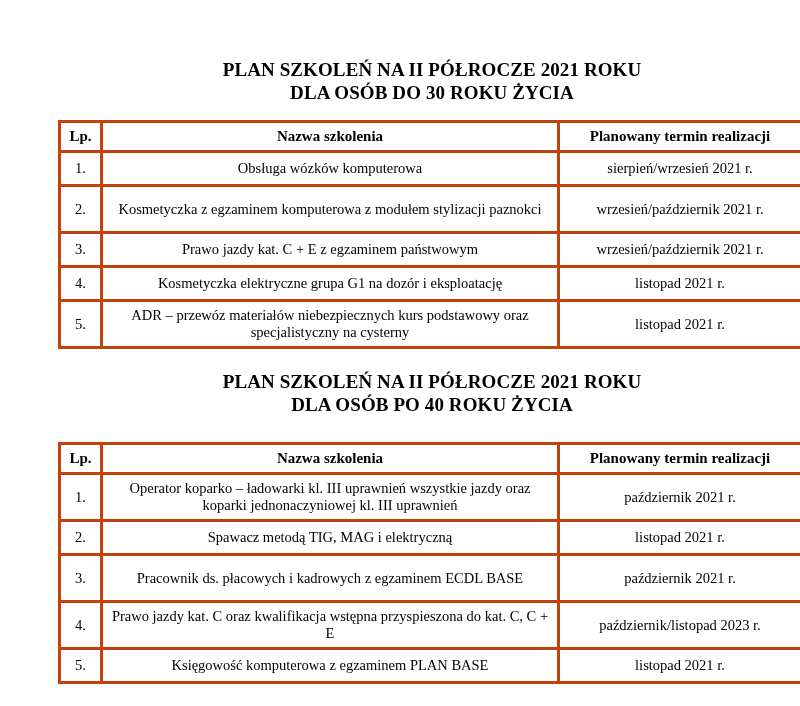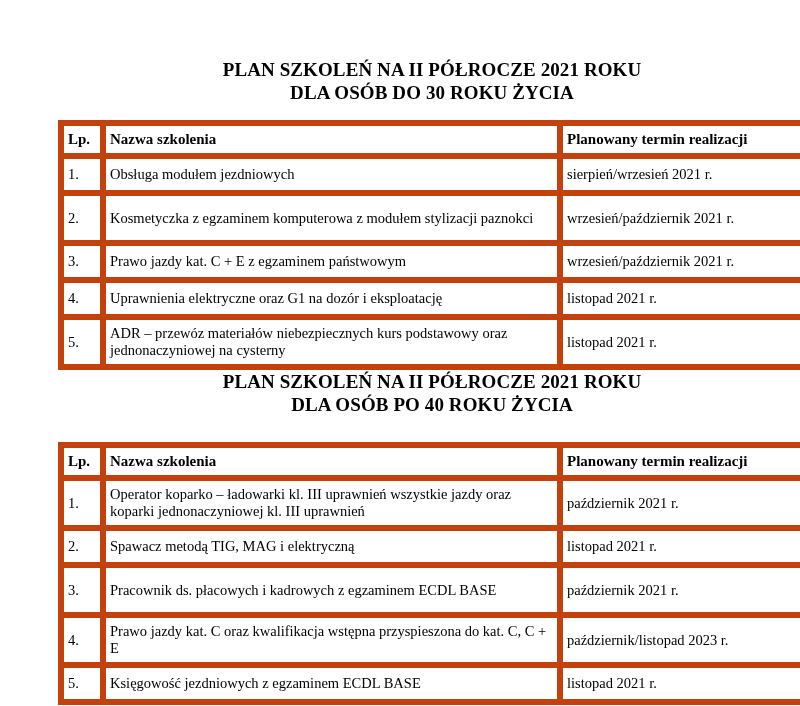--- a/index.html
+++ b/index.html
@@ -55,22 +55,22 @@
     width: 744px;
     border-collapse: collapse;
     table-layout: fixed;
     font-size: 14.5px;
   }
   #table-1 { top: 120px; }
   #table-2 { top: 442px; }
 
   .plan-table td,
   .plan-table th {
-    border: 6px solid #c2410c;
-    text-align: left;
+    border: 3px solid #c2410c;
+    text-align: center;
     vertical-align: middle;
     padding: 0 4px;
     line-height: 17px;
   }
   .plan-table th {
     font-weight: bold;
     font-size: 15px;
     height: 27px;
   }
   .col-lp   { width: 42px; }
@@ -102,41 +102,41 @@
     <thead>
       <tr>
         <th>Lp.</th>
         <th>Nazwa szkolenia</th>
         <th>Planowany termin realizacji</th>
       </tr>
     </thead>
     <tbody>
       <tr class="row-1line">
         <td class="cell-lp">1.</td>
-        <td>Obsługa modułem jezdniowych</td>
+        <td>Obsługa wózków komputerowa</td>
         <td>sierpień/wrzesień 2021 r.</td>
       </tr>
       <tr class="row-2line">
         <td class="cell-lp">2.</td>
         <td>Kosmetyczka z egzaminem komputerowa z modułem stylizacji paznokci</td>
         <td>wrzesień/październik 2021 r.</td>
       </tr>
       <tr class="row-1line">
         <td class="cell-lp">3.</td>
         <td>Prawo jazdy kat. C + E z egzaminem państwowym</td>
         <td>wrzesień/październik 2021 r.</td>
       </tr>
       <tr class="row-1line">
         <td class="cell-lp">4.</td>
-        <td>Uprawnienia elektryczne oraz G1 na dozór i eksploatację</td>
+        <td>Kosmetyczka elektryczne grupa G1 na dozór i eksploatację</td>
         <td>listopad 2021 r.</td>
       </tr>
       <tr class="row-2line">
         <td class="cell-lp">5.</td>
-        <td>ADR – przewóz materiałów niebezpiecznych kurs podstawowy oraz jednonaczyniowej na cysterny</td>
+        <td>ADR – przewóz materiałów niebezpiecznych kurs podstawowy oraz specjalistyczny na cysterny</td>
         <td>listopad 2021 r.</td>
       </tr>
     </tbody>
   </table>
 
   <div class="doc-title" id="title-block-2">
     <span class="line">PLAN SZKOLEŃ NA II PÓŁROCZE 2021 ROKU</span>
     <span class="line">DLA OSÓB PO 40 ROKU ŻYCIA</span>
   </div>
 
@@ -169,19 +169,19 @@
         <td>Pracownik ds. płacowych i kadrowych z egzaminem ECDL BASE</td>
         <td>październik 2021 r.</td>
       </tr>
       <tr class="row-2line">
         <td class="cell-lp">4.</td>
         <td>Prawo jazdy kat. C oraz kwalifikacja wstępna przyspieszona do kat. C, C + E</td>
         <td>październik/listopad 2023 r.</td>
       </tr>
       <tr class="row-1line">
         <td class="cell-lp">5.</td>
-        <td>Księgowość jezdniowych z egzaminem ECDL BASE</td>
+        <td>Księgowość komputerowa z egzaminem PLAN BASE</td>
         <td>listopad 2021 r.</td>
       </tr>
     </tbody>
   </table>
 
 </div>
 
 </body></html>

